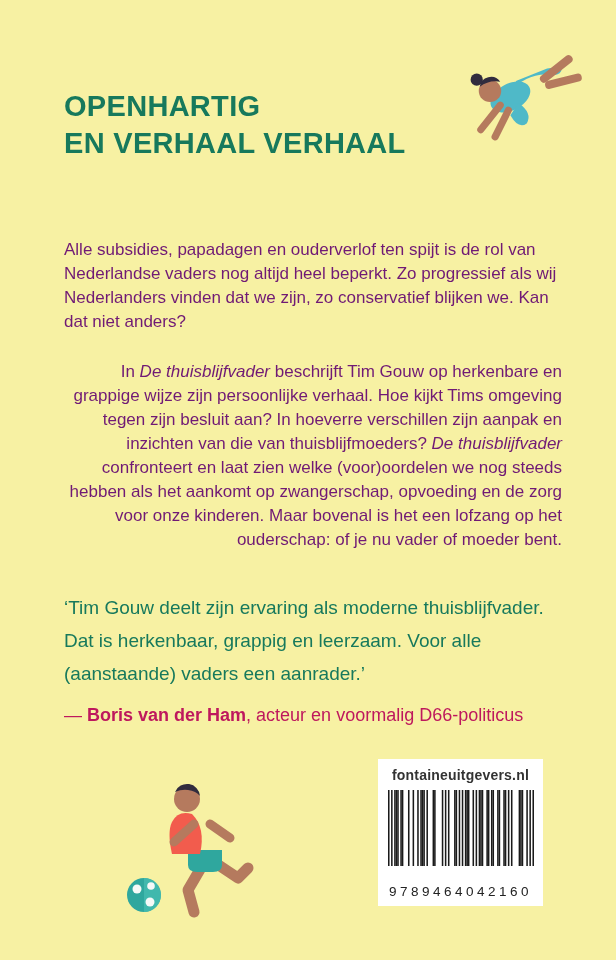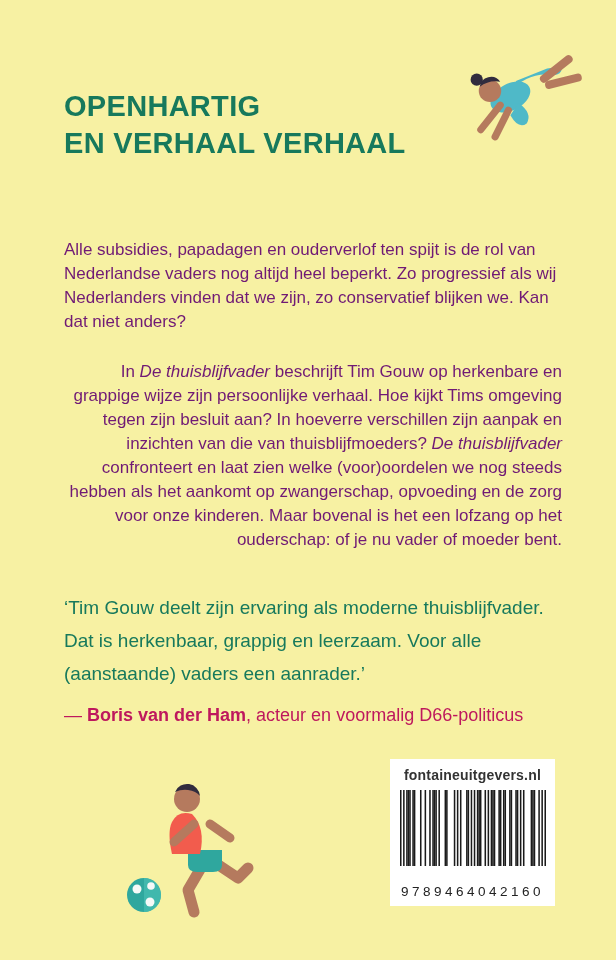--- a/index.html
+++ b/index.html
@@ -30,21 +30,21 @@
     color:#17795C; font-size:19px; line-height:33px;margin-top:19px;
   }
   .attribution {
     margin-top:9px;
     color:#be185d; font-size:18px;
   }
   .attribution strong { font-weight:bold; }
   .woman-illu { position:absolute; top:46px; right:28px; width:140px; height:102px; }
   .man-illu { position:absolute; left:112px; bottom:40px; width:168px; height:158px; }
   .barcode-box {
-    position:absolute; right:59px; bottom:54px;
+    position:absolute; right:71px; bottom:54px;
     width:165px; height:147px;
     background:#FFFFFF;
     display:flex; flex-direction:column; align-items:center;
     padding:8px 9px 7px 9px;
   }
   .publisher {
     font-size:14px; font-weight:600; color:#333333; letter-spacing:0.2px;
   }
   .barcode-svg { width:146px; height:76px; margin-top:7px; }
   .isbn {

